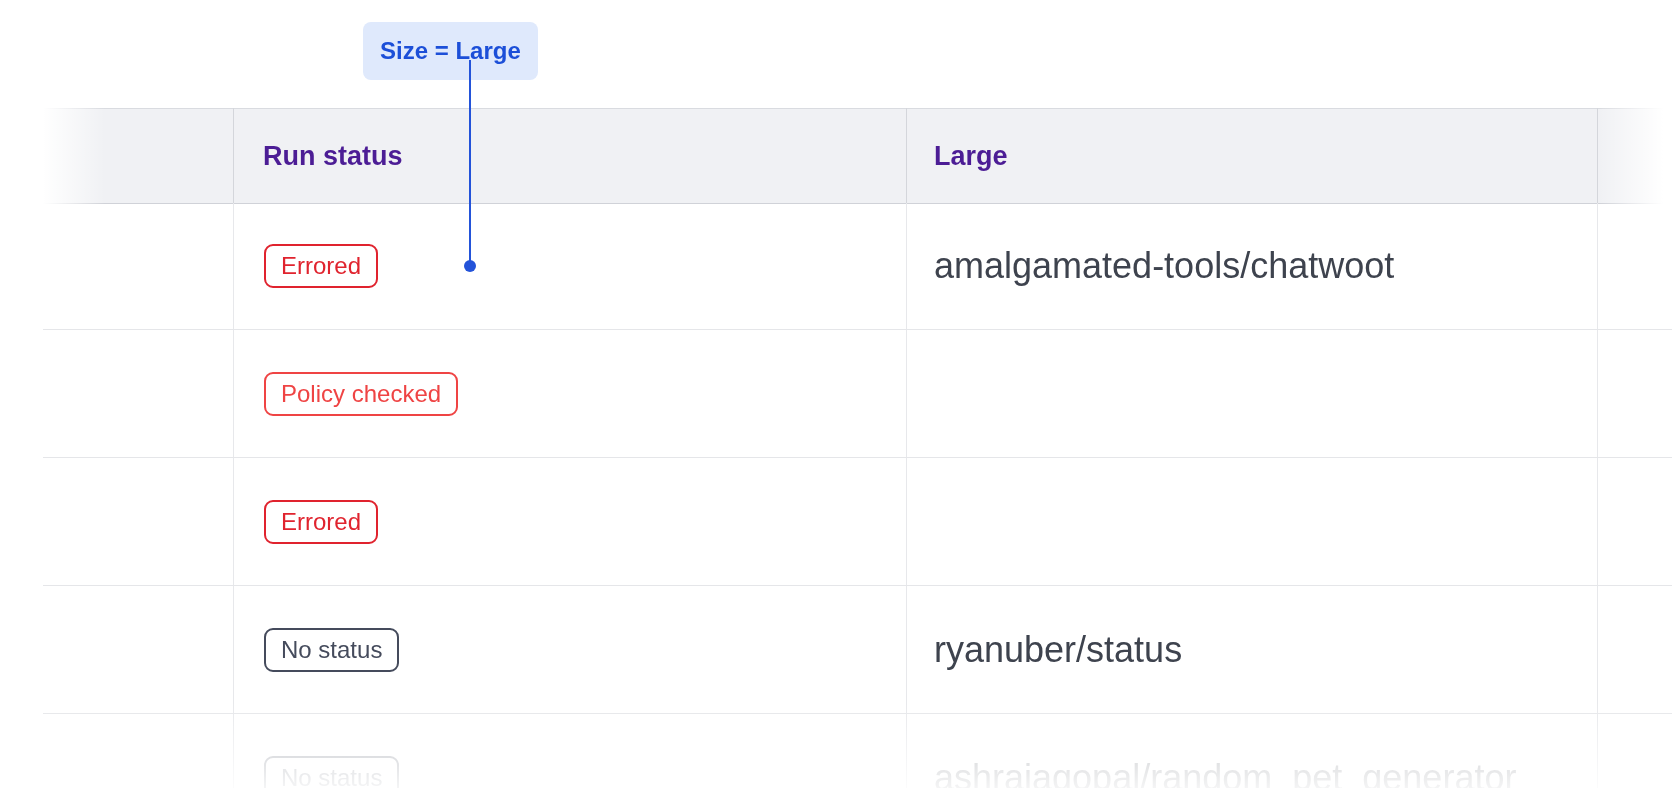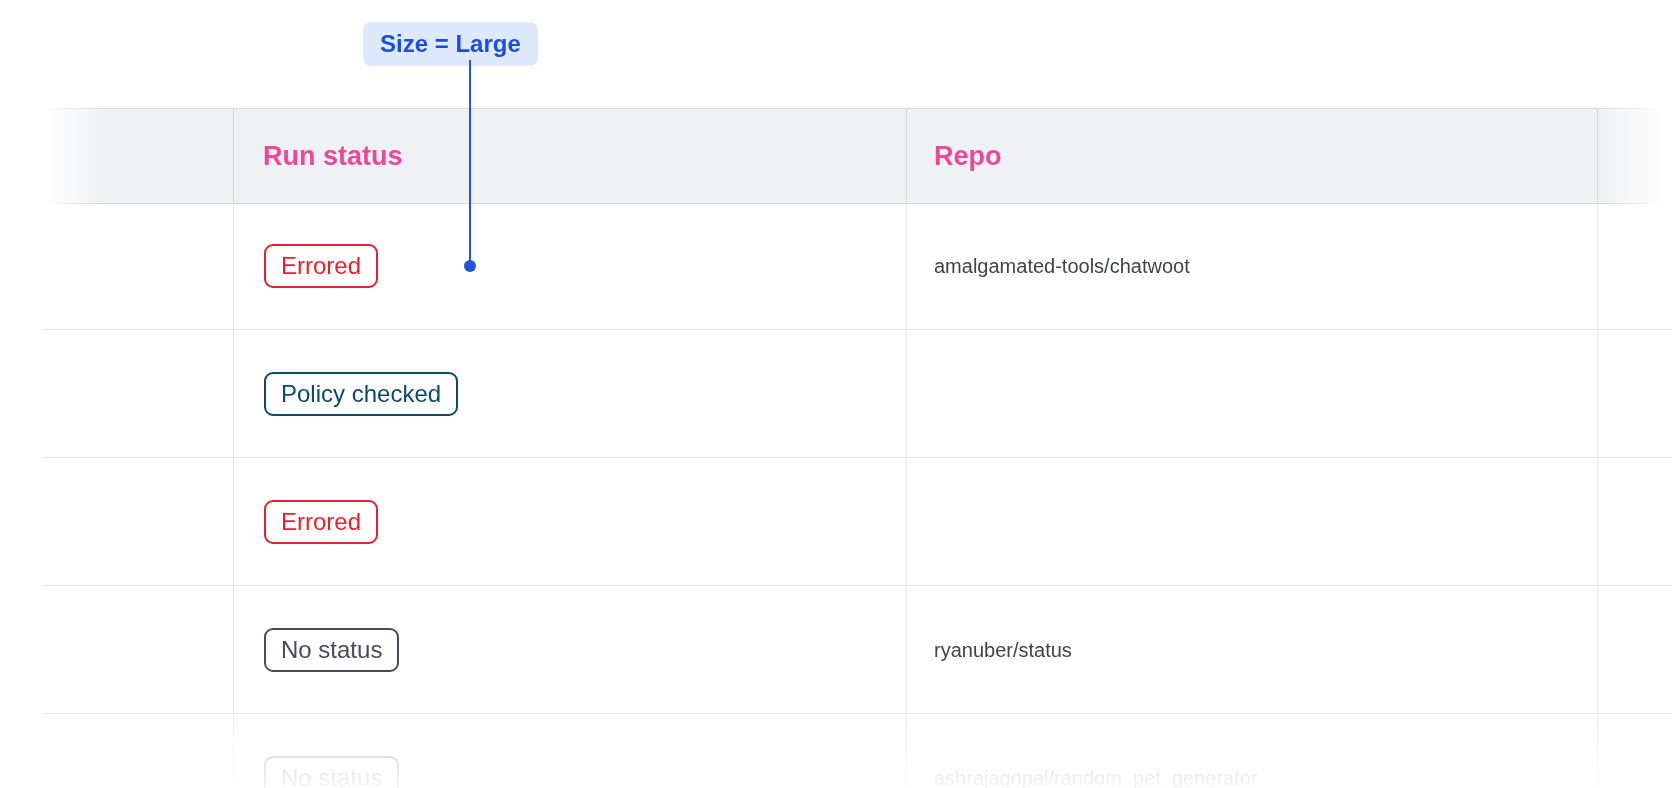--- a/index.html
+++ b/index.html
@@ -13,21 +13,21 @@
   
   .thead{
     position:absolute;left:43px;top:108px;width:1629px;height:94px;
     background:#f0f1f4;
     border-top:1px solid #d9dbe0;
     border-bottom:1px solid #d0d2d8;
     box-sizing:content-box;
   }
   .th-label{
     position:absolute;top:108px;height:120px;line-height:96px;
-    font-size:27px;font-weight:700;color:#ec4899;white-space:nowrap;
+    font-size:27px;font-weight:700;color:#4c1d95;white-space:nowrap;
   }
   .th-runstatus{left:263px;}
   .th-repo{left:934px;}
 
   
   .colsep-h{position:absolute;top:108px;height:96px;width:1px;background:#d4d6db;}
   .colsep-b{position:absolute;top:203px;height:585px;width:1px;background:#e7e8eb;}
   .cs-1{left:233px;}
   .cs-2{left:906px;}
   .cs-3{left:1597px;}
@@ -40,21 +40,21 @@
   .badge{
     position:absolute;left:221px;top:50%;transform:translateY(-50%);
     display:inline-block;
     border:2px solid currentColor;border-radius:9px;
     padding:7px 15px;
     font-size:24px;font-weight:500;line-height:26px;white-space:nowrap;
     background:#ffffff;
   }
   .repo{
     position:absolute;left:891px;top:50%;transform:translateY(-50%);
-    font-size:20px;font-weight:400;color:#3e434e;white-space:nowrap;
+    font-size:36px;font-weight:400;color:#3e434e;white-space:nowrap;
   }
   .row--faded .badge,.row--faded .repo{opacity:.38;}
 
   
   .fade-left{
     position:absolute;left:43px;top:107px;width:62px;height:97px;z-index:5;
     background:linear-gradient(to right,#ffffff 0%,rgba(255,255,255,0) 100%);
   }
   .fade-right{
     position:absolute;left:1599px;top:107px;width:73px;height:97px;z-index:5;
@@ -62,57 +62,57 @@
   }
   .fade-bottom{
     position:absolute;left:0;top:702px;width:1672px;height:86px;z-index:6;
     background:linear-gradient(to bottom,rgba(255,255,255,0) 0%,rgba(255,255,255,.85) 100%);
   }
 
   
   .callout{
     position:absolute;left:363px;top:22px;height:36px;z-index:10;
     background:#dfe9fc;border-radius:8px;
-    padding:4px 17px;line-height:36px;
+    padding:11px 17px;line-height:36px;
     font-size:24px;font-weight:600;color:#1c4fd8;white-space:nowrap;
   }
   .callout-line{
     position:absolute;left:469px;top:60px;width:2px;height:202px;z-index:10;
     background:#2353d9;
   }
   .callout-dot{
     position:absolute;left:464px;top:260px;width:12px;height:12px;z-index:10;
     border-radius:50%;background:#2353d9;
   }
 </style>
 </head>
 <body>
 
 <div class="stage">
 
   <div class="thead"></div>
   <div class="th-label th-runstatus">Run status</div>
-  <div class="th-label th-repo">Repo</div>
+  <div class="th-label th-repo">Large</div>
 
   <div class="colsep-h cs-1"></div>
   <div class="colsep-h cs-2"></div>
   <div class="colsep-h cs-3"></div>
 
   <div class="colsep-b cs-1"></div>
   <div class="colsep-b cs-2"></div>
   <div class="colsep-b cs-3"></div>
 
   <div class="row" style="top:202px">
     <span class="badge" style="color: rgb(224, 35, 46);">Errored</span>
     <span class="repo">amalgamated-tools/chatwoot</span>
   </div>
   <div class="rowsep" style="top:329px"></div>
 
   <div class="row" style="top:330px">
-    <span class="badge" style="color: #0c4a6e;">Policy checked</span>
+    <span class="badge" style="color: #ef4444;">Policy checked</span>
   </div>
   <div class="rowsep" style="top:457px"></div>
 
   <div class="row" style="top:458px">
     <span class="badge" style="color: rgb(224, 35, 46);">Errored</span>
   </div>
   <div class="rowsep" style="top:585px"></div>
 
   <div class="row" style="top:586px">
     <span class="badge" style="color: rgb(69, 75, 92);">No status</span>

